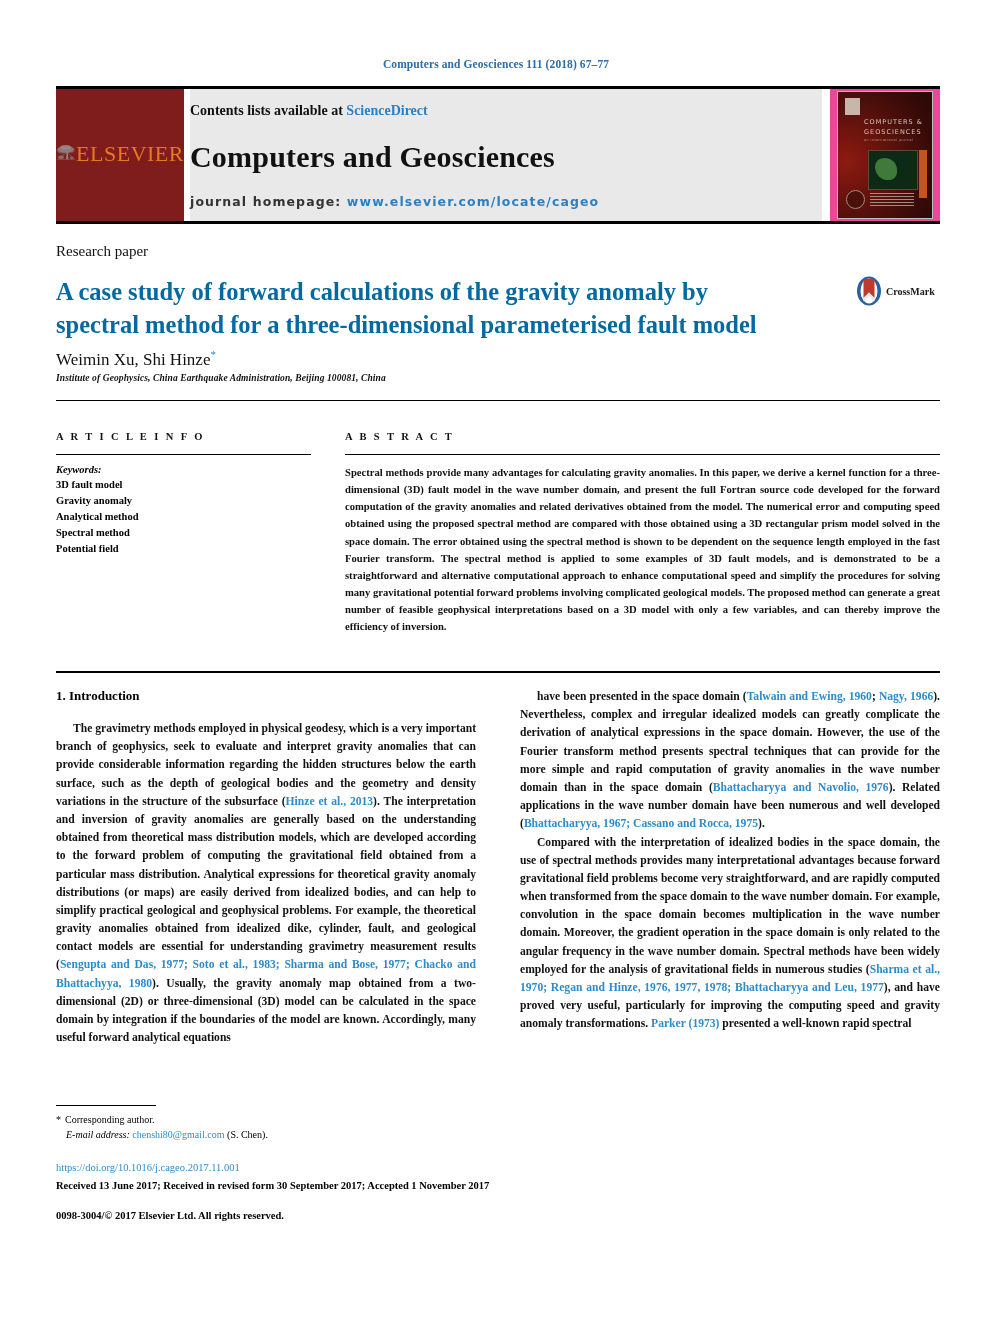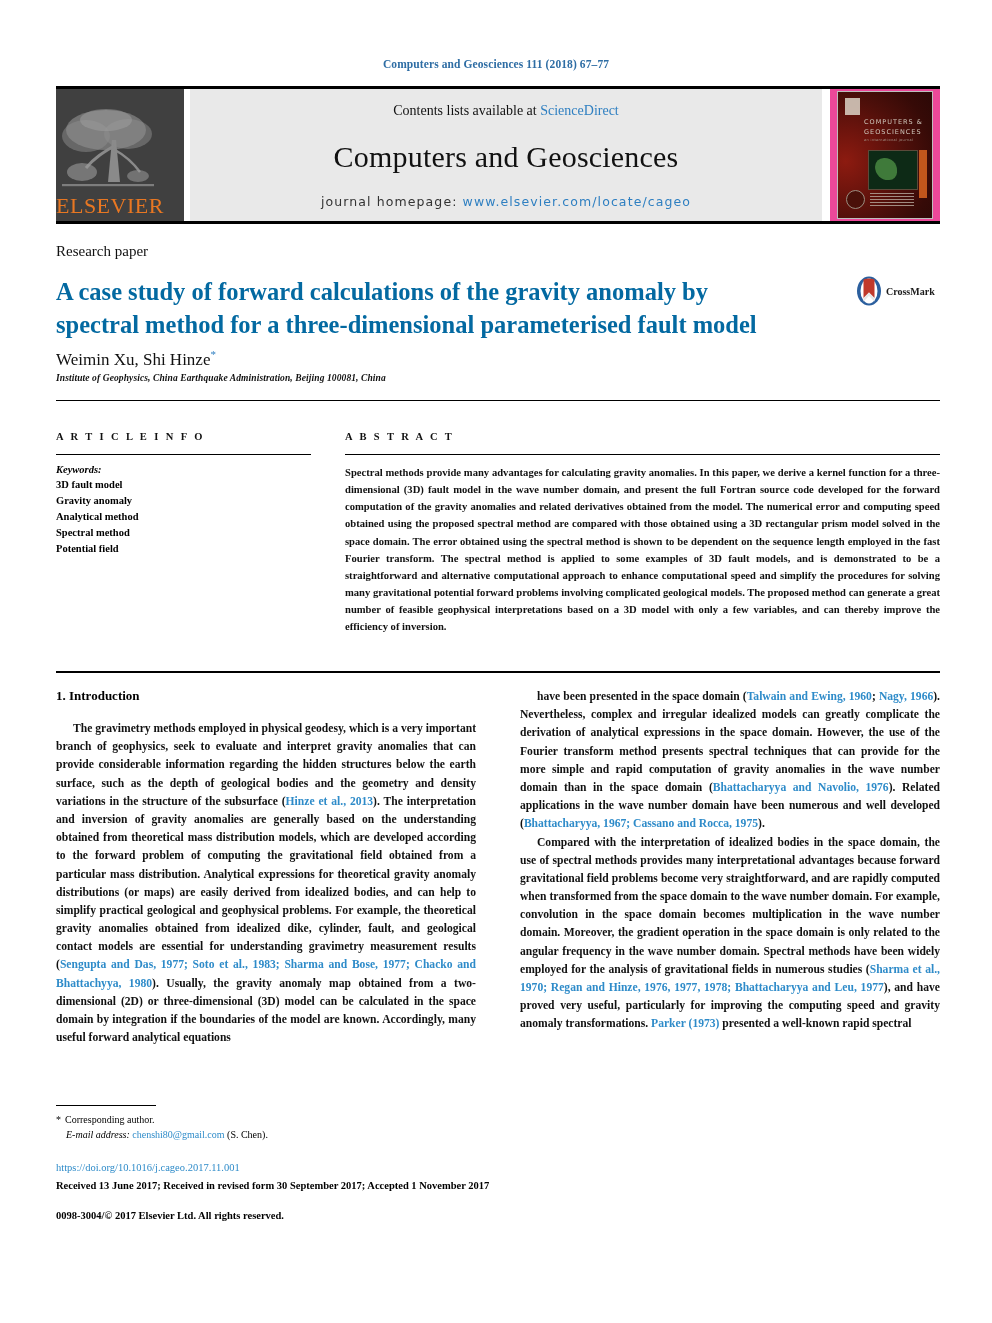--- a/index.html
+++ b/index.html
@@ -46,45 +46,46 @@
     padding: 0;
     display: flex;
     align-items: stretch;
     height: 132px;
     box-sizing: content-box;
   }
   .elsevier-logo {
     width: 128px;
     flex: 0 0 128px;
     display: flex;
-    flex-direction: column;
-    align-items: flex-start;
+    flex-direction: row;
+    align-items: center;
     justify-content: flex-end;
     padding-bottom: 4px;
-    background: #404040;
+    background: #7f1d1d;
   }
   .tree-svg { display:block; }
   .elsevier-word {
     font-family: "Liberation Serif", serif;
     font-size: 22px;
     letter-spacing: 0.5px;
     color: #E87722;
     line-height: 1;
     margin-top: 1px;
   }
   .masthead-center {
     flex: 1 1 auto;
     background: #e9e9e9;
     display: flex;
     flex-direction: column;
     justify-content: space-between;
-    align-items: center;
+    align-items: flex-start;
     padding: 14px 0 12px 0;
     margin-left: 6px;
     margin-right: 8px;
+    font-weight: bold;
   }
   .contents-line {
     font-size: 14px;
     color: #111;
   }
   .contents-line .sd-link { color: #2e7fc1; }
   .journal-title {
     font-size: 30px;
     color: #111;
     letter-spacing: 0.2px;

